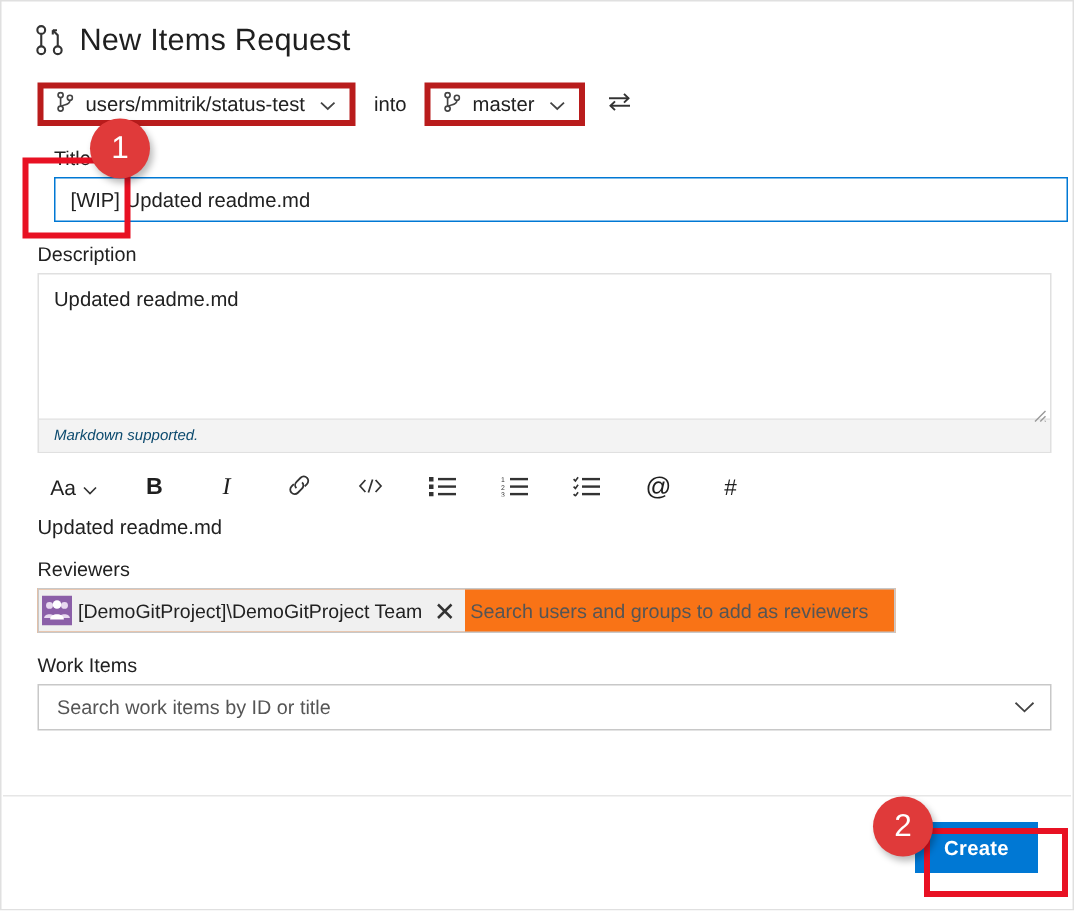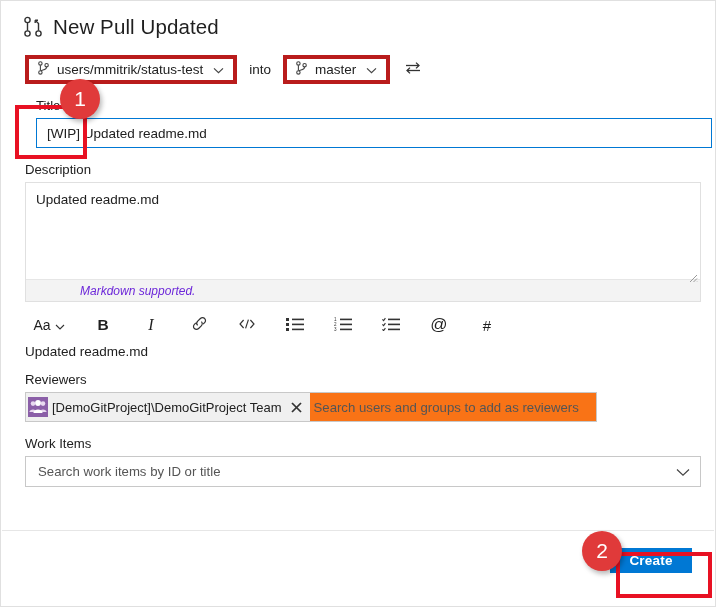--- a/index.html
+++ b/index.html
@@ -125,24 +125,23 @@
   .md-bar {
     height: 22px;
     background: #f3f3f3;
     border-top: 1px solid #e6e6e6;
     display: flex;
     align-items: center;
     padding-left: 10px;
     box-sizing: border-box;
   }
   .md-text {
-    font-size: 12px;
+    font-size: 10px;
     font-style: italic;
-    color: #6d28d9;
-    margin-left: 44px;
+    color: #0c4a6e;
   }
 
   
   .fmt-toolbar {
     display: flex;
     align-items: center;
     padding: 10px 0 0 22px;
     gap: 8px;
   }
   .fmt-btn {
@@ -245,21 +244,21 @@
     bottom: 1px;
     height: 74px;
     border-top: 1px solid #e6e6e6;
     background: #fff;
   }
   .create-btn {
     position: absolute;
     right: 22px;
     top: 17px;
     width: 82px;
-    height: 25px;
+    height: 34px;
     background: #0078d4;
     color: #ffffff;
     border: none;
     font-family: "Liberation Sans", sans-serif;
     font-size: 13.5px;
     font-weight: bold;
     cursor: pointer;
     letter-spacing: .2px;
   }
 
@@ -300,21 +299,21 @@
     <span>
       <svg class="pr-icon" viewBox="0 0 20 22" fill="none" stroke="#333" stroke-width="1.4">
         <circle cx="4.5" cy="4" r="2.6"></circle>
         <circle cx="4.5" cy="17.5" r="2.6"></circle>
         <circle cx="15.5" cy="17.5" r="2.6"></circle>
         <path d="M4.5 6.8 L4.5 14.7"></path>
         <path d="M15.5 14.7 L15.5 7.5 L12.2 4.2"></path>
         <path d="M12.2 4.2 L15.0 4.2 M12.2 4.2 L12.2 7.0"></path>
       </svg>
     </span>
-    <div class="page-title">New Pull Updated</div>
+    <div class="page-title">New Items Request</div>
   </div>
 
   <div class="branch-row">
     <div class="branch-box">
       <span>
         <svg class="branch-ico" viewBox="0 0 11 14" fill="none" stroke="#444" stroke-width="1.1">
           <circle cx="2.4" cy="2.4" r="1.7"></circle>
           <circle cx="2.4" cy="11.4" r="1.7"></circle>
           <circle cx="8.6" cy="4.2" r="1.7"></circle>
           <path d="M2.4 4.2 L2.4 9.6"></path>

